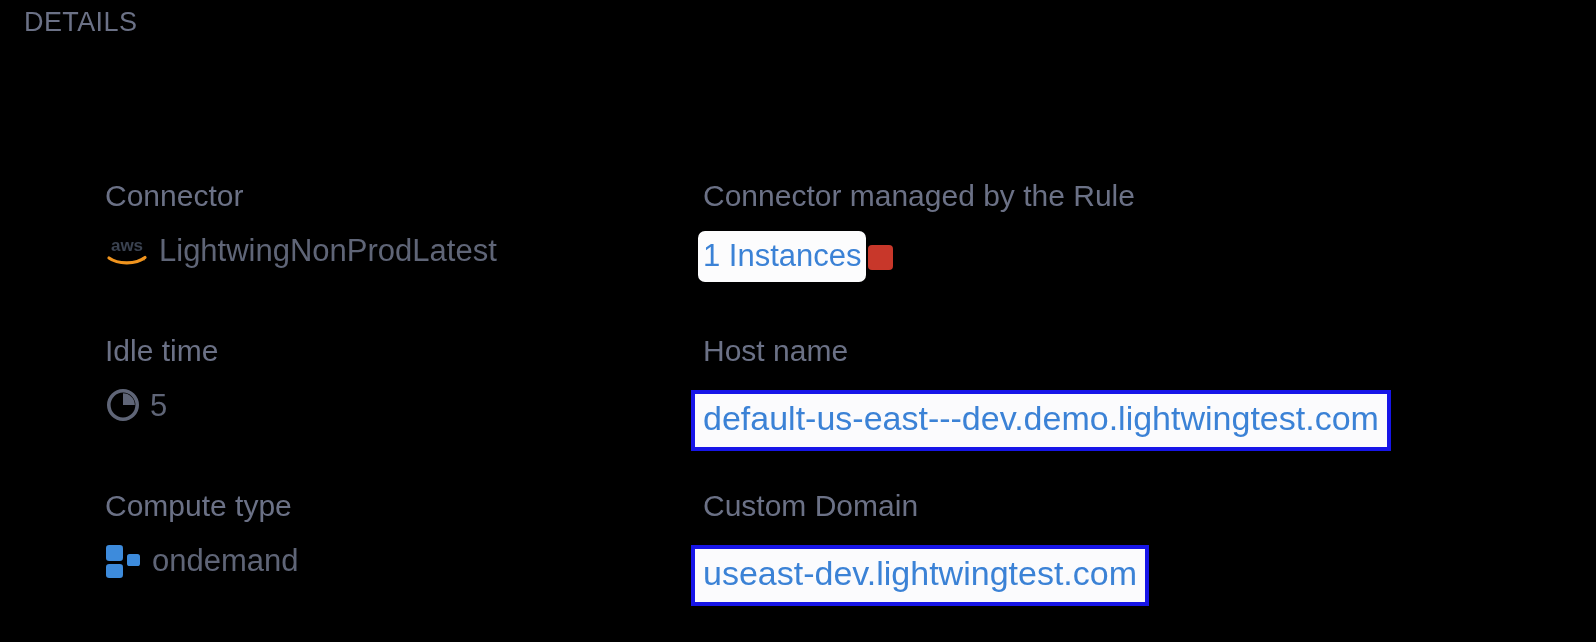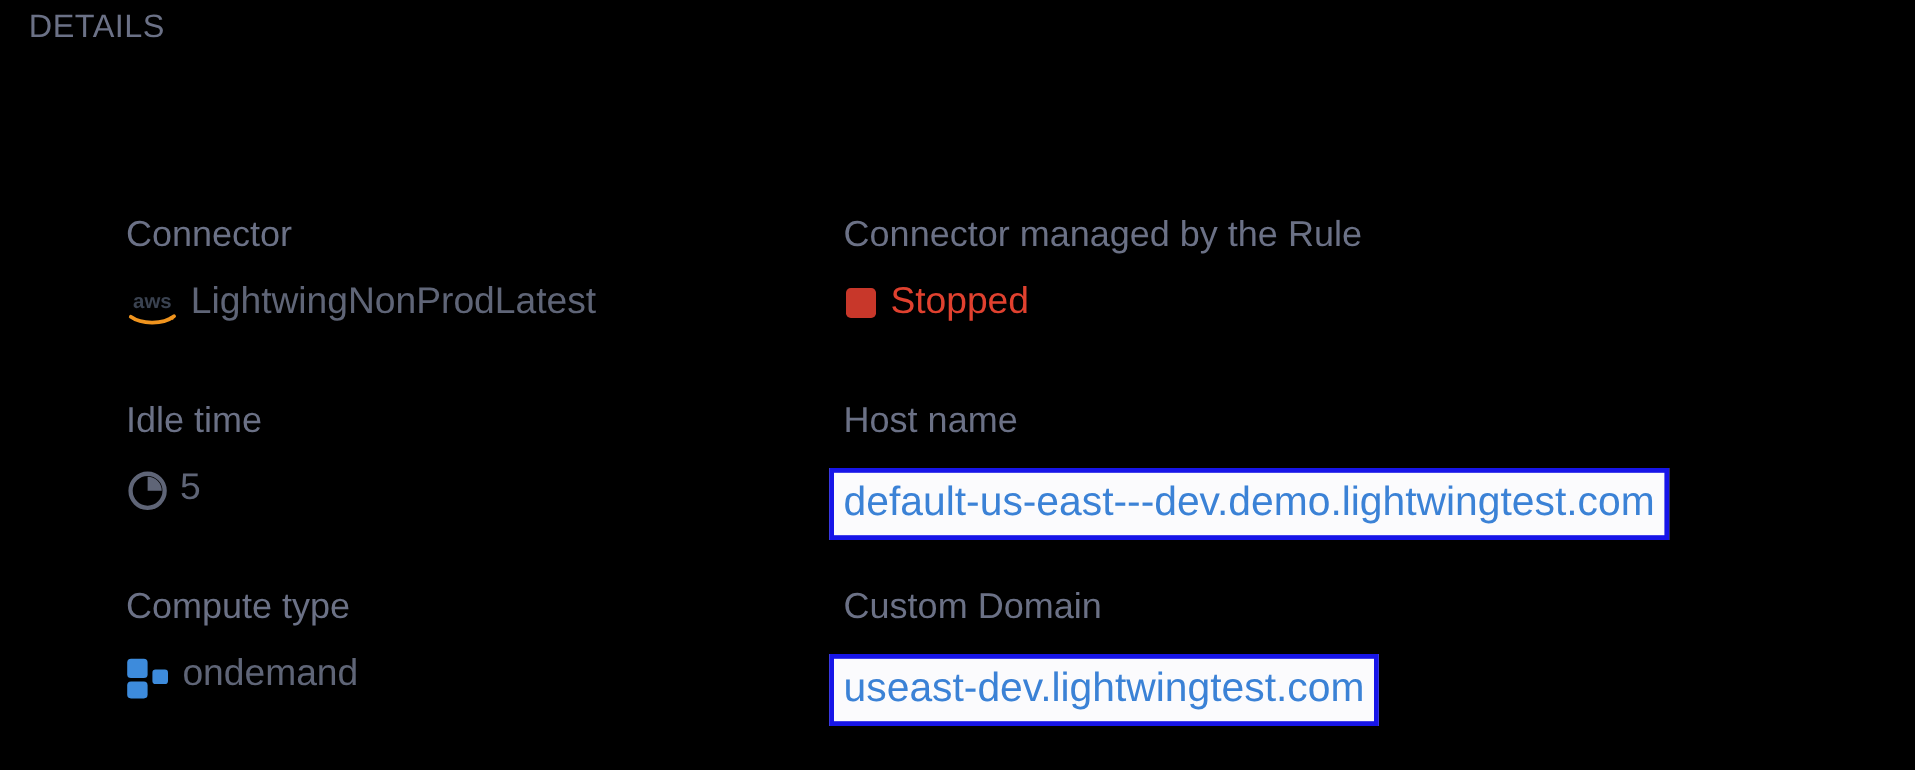--- a/index.html
+++ b/index.html
@@ -57,21 +57,21 @@
     font-size: 30px;
     font-weight: 400;
     color: #6b7186;
     line-height: 36px;
     white-space: nowrap;
   }
 
   .detail-value {
     margin-top: 17px;
     display: flex;
-    align-items: flex-end;
+    align-items: flex-start;
     font-size: 31px;
     font-weight: 400;
     color: #5f6577;
     line-height: 40px;
     white-space: nowrap;
   }
 
   
   .aws-logo {
     display: inline-block;
@@ -173,22 +173,24 @@
               <path d="M40.3 24.2 L36.2 25.0 L39.2 27.8 Z" fill="#f0941e"></path>
             </svg>
           </span>
           <span>LightwingNonProdLatest</span>
         </div>
       </div>
 
       <div class="detail-cell col-right">
         <div class="detail-label">Connector managed by the Rule</div>
         <div class="detail-value value-flexrow">
+          <span class="instances-chip">
+            <span class="link-text">1 Instances</span>
+          </span>
           <span class="status-swatch"></span>
-          <span class="status-text">Stopped</span>
         </div>
       </div>
 
     </div>
 
     <div class="detail-row">
 
       <div class="detail-cell col-left">
         <div class="detail-label">Idle time</div>
         <div class="detail-value">

